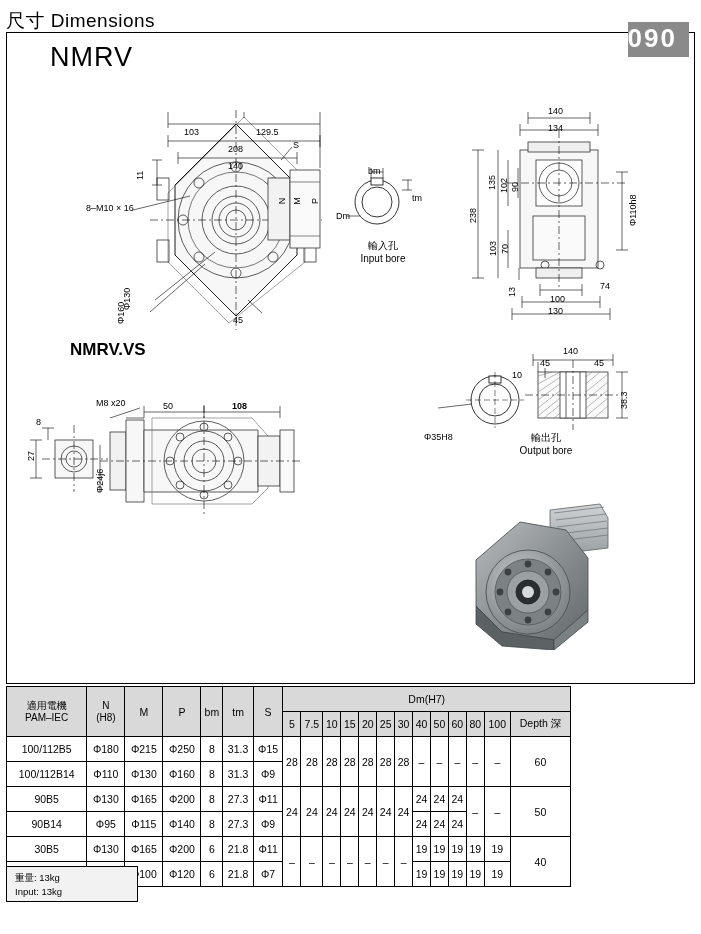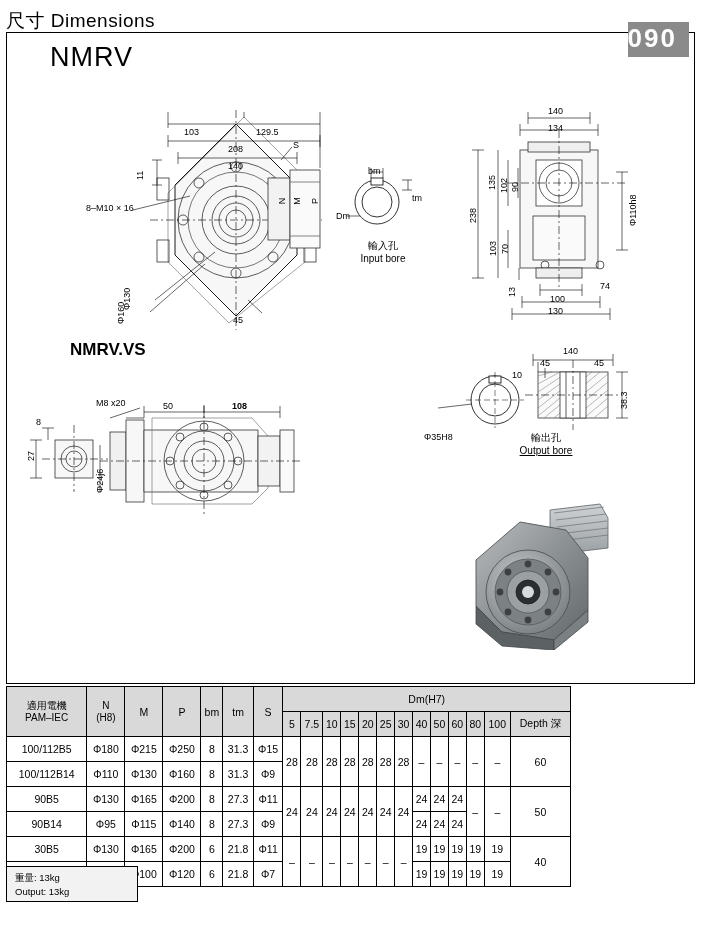--- a/index.html
+++ b/index.html
@@ -401,21 +401,21 @@
 <div class="dim rot" style="left:82px; top:470px; width:36px;">Φ24j6</div>
 <div class="dim" style="left:96px; top:398px;">M8 x20</div>
 
 <div class="dim" style="left:424px; top:404px;margin-top:28px;">Φ35H8</div>
 <div class="dim" style="left:563px; top:346px;">140</div>
 <div class="dim" style="left:512px; top:370px;">10</div>
 <div class="dim" style="left:540px; top:358px;">45</div>
 <div class="dim" style="left:594px; top:358px;">45</div>
 <div class="dim rot" style="left:610px; top:390px; width:28px;">38.3</div>
 <div class="cap" style="left:508px; top:432px; width:76px;">輸出孔</div>
-<div class="cap" style="left:508px; top:445px; width:76px;text-decoration:underline;">Output bore</div>
+<div class="cap" style="left:508px; top:445px; width:76px;">Output bore</div>
 
 <svg class="photo" viewBox="0 0 160 150">
   <defs>
     <linearGradient id="gbody" x1="0" y1="0" x2="1" y2="1">
       <stop offset="0%" stop-color="#b9bcbe"></stop>
       <stop offset="45%" stop-color="#8f9497"></stop>
       <stop offset="100%" stop-color="#63686b"></stop>
     </linearGradient>
     <linearGradient id="gtop" x1="0" y1="0" x2="0" y2="1">
       <stop offset="0%" stop-color="#d0d3d5"></stop>
@@ -598,14 +598,14 @@
       <td>19</td>
       <td>19</td>
       <td>19</td>
       <td>19</td>
     </tr>
   </tbody>
 </table>
 
 <div class="weight-box">
   <div>重量: 13kg</div>
-  <div>Output: 13kg</div>
+  <div>Input: 13kg</div>
 </div>
 
 </body></html>

